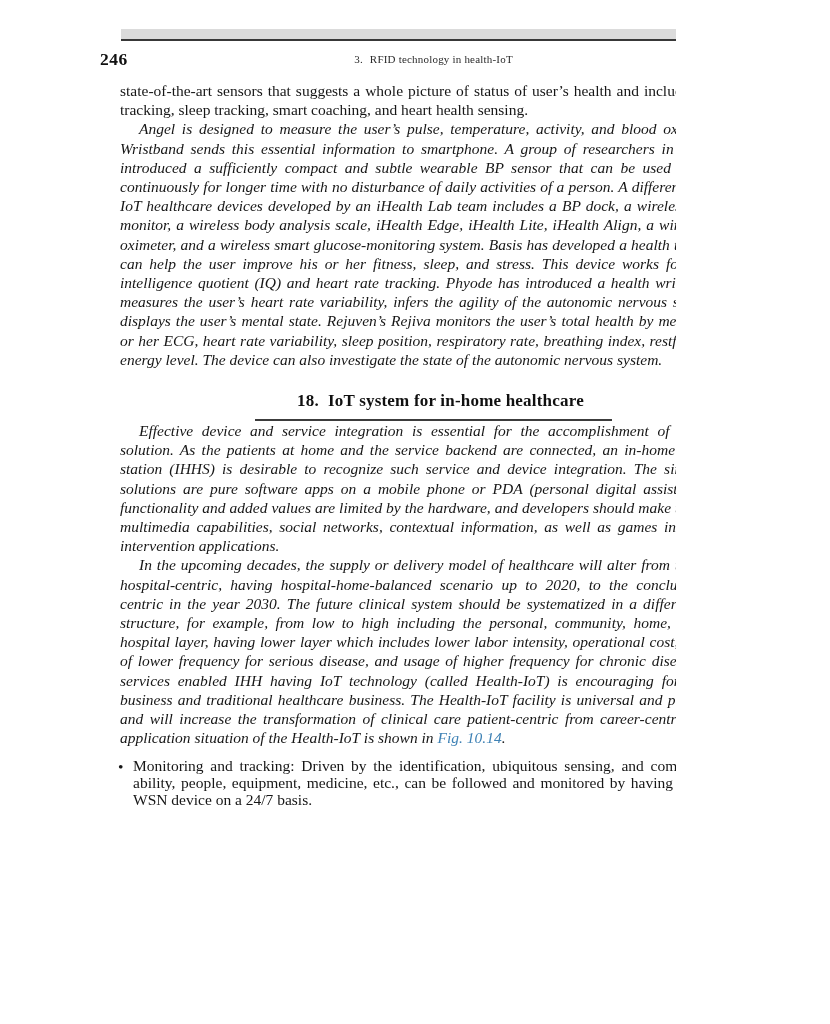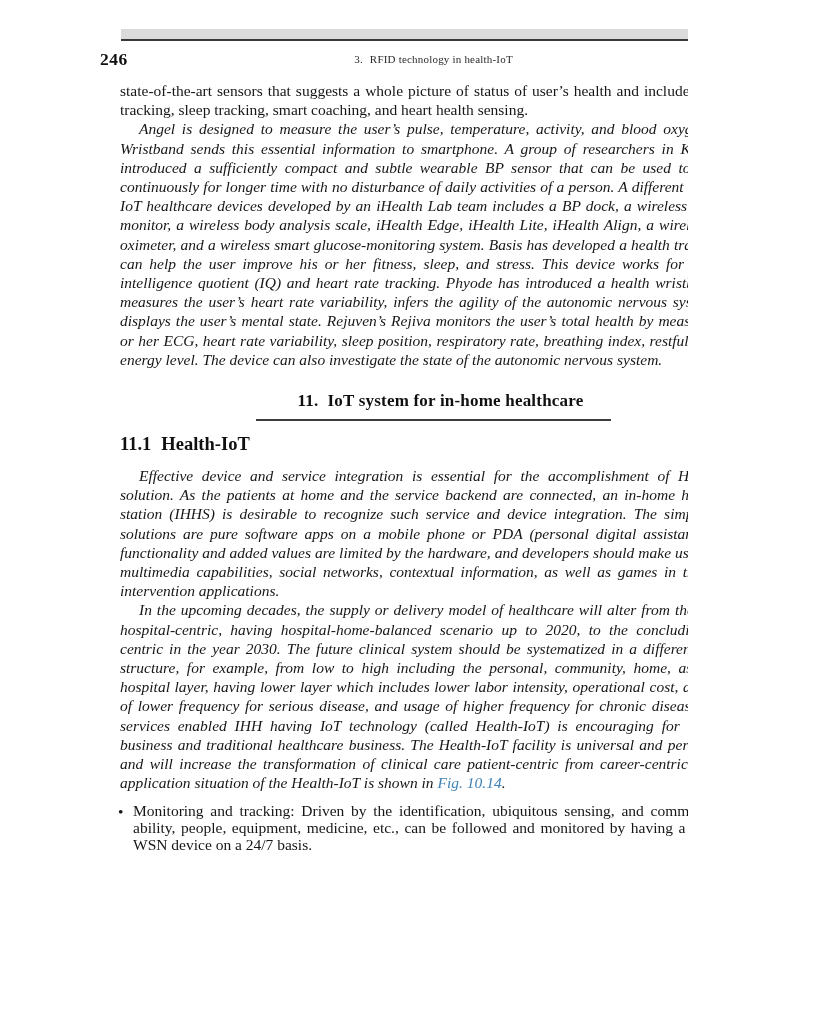--- a/index.html
+++ b/index.html
@@ -8,21 +8,20 @@
     background: #ffffff;
   }
   .page {
     position: relative;
     width: 676px;
     height: 1024px;
     background: #ffffff;
     font-family: "Liberation Serif", "DejaVu Serif", serif;
     color: #161616;
     overflow: hidden;
-    padding-left: 12px;
   }
   .header-bar {
     position: absolute;
     left: 121px;
     top: 29px;
     width: 626px;
     height: 10px;
     background: #dbdbdb;
     border-bottom: 2px solid #383838;
   }
@@ -116,24 +115,23 @@
 
   <div class="running-head"><span>3.</span><span class="rh-title">RFID technology in health-IoT</span></div>
 
   <div class="content">
 
     <p class="body">state-of-the-art sensors that suggests a whole picture of status of user’s health and includes activity tracking, sleep tracking, smart coaching, and heart health sensing.</p>
 
     <p class="body indent">Angel is designed to measure the user’s pulse, temperature, activity, and blood oxygen level. Wristband sends this essential information to smartphone. A group of researchers in Korea has introduced a sufficiently compact and subtle wearable BP sensor that can be used to monitor continuously for longer time with no disturbance of daily activities of a person. A different variety of IoT healthcare devices developed by an iHealth Lab team includes a BP dock, a wireless BP wrist monitor, a wireless body analysis scale, iHealth Edge, iHealth Lite, iHealth Align, a wireless pulse oximeter, and a wireless smart glucose-monitoring system. Basis has developed a health tracker that can help the user improve his or her fitness, sleep, and stress. This device works for the body intelligence quotient (IQ) and heart rate tracking. Phyode has introduced a health wristband that measures the user’s heart rate variability, infers the agility of the autonomic nervous system, and displays the user’s mental state. Rejuven’s Rejiva monitors the user’s total health by measuring his or her ECG, heart rate variability, sleep position, respiratory rate, breathing index, restfulness, and energy level. The device can also investigate the state of the autonomic nervous system.</p>
 
     <div class="section-head-wrap">
-      <h2 class="section-head"><span>11.</span><span class="sh-title">IoT system for in-home healthcare</span></h2>
+      <h2 class="section-head"><span>18.</span><span class="sh-title">IoT system for in-home healthcare</span></h2>
     </div>
 
-    <h3 class="subsection-head"><span>11.1</span><span class="ssh-title">Health-IoT</span></h3>
 
     <p class="body indent">Effective device and service integration is essential for the accomplishment of Health-IoT solution. As the patients at home and the service backend are connected, an in-home healthcare station (IHHS) is desirable to recognize such service and device integration. The simple IHHS solutions are pure software apps on a mobile phone or PDA (personal digital assistant). Their functionality and added values are limited by the hardware, and developers should make use of more multimedia capabilities, social networks, contextual information, as well as games in the health intervention applications.</p>
 
     <p class="body indent"><span>In the upcoming decades, the supply or delivery model of healthcare will alter from the existing hospital-centric, having hospital-home-balanced scenario up to 2020, to the concluding home centric in the year 2030. The future clinical system should be systematized in a different layered structure, for example, from low to high including the personal, community, home, as well as hospital layer, having lower layer which includes lower labor intensity, operational cost, and usage of lower frequency for serious disease, and usage of higher frequency for chronic disease. So the services enabled IHH having IoT technology (called Health-IoT) is encouraging for both ICT business and traditional healthcare business. The Health-IoT facility is universal and personalized and will increase the transformation of clinical care patient-centric from career-centric. A usual application situation of the Health-IoT is shown in </span><a class="fig-link" href="#" style="color: rgb(63, 130, 181);">Fig. 10.14</a><span>.</span></p>
 
 
     <ul class="bullets">
       <li>
         <span class="bullet">•</span>
         <span class="li-text">Monitoring and tracking: Driven by the identification, ubiquitous sensing, and communication ability, people, equipment, medicine, etc., can be followed and monitored by having a wearable WSN device on a 24/7 basis.</span>

